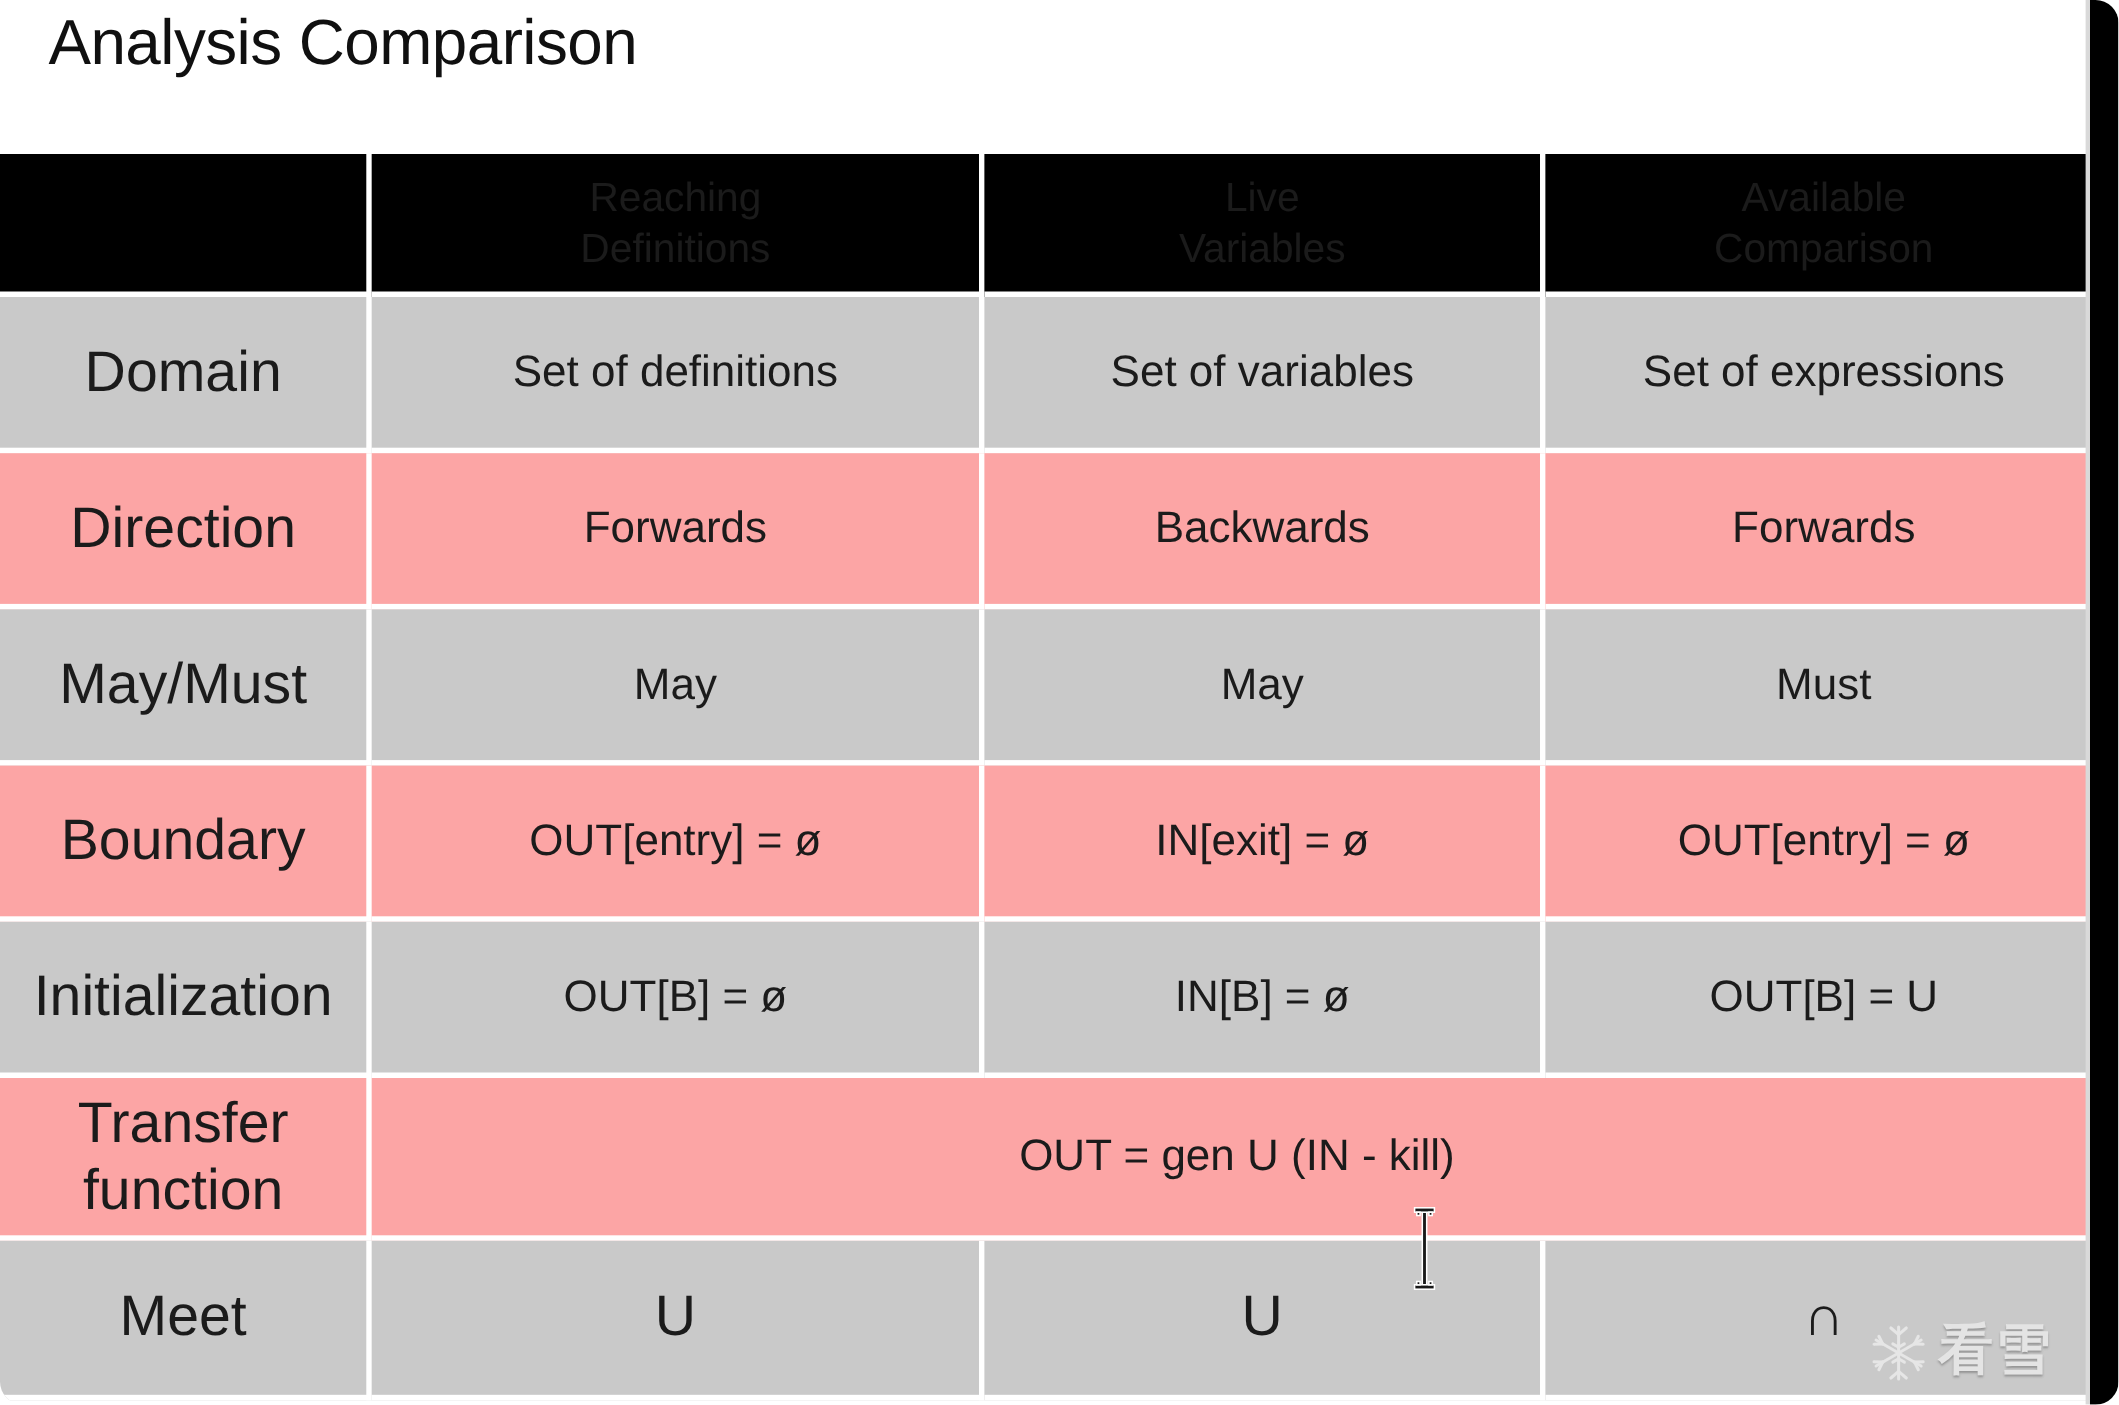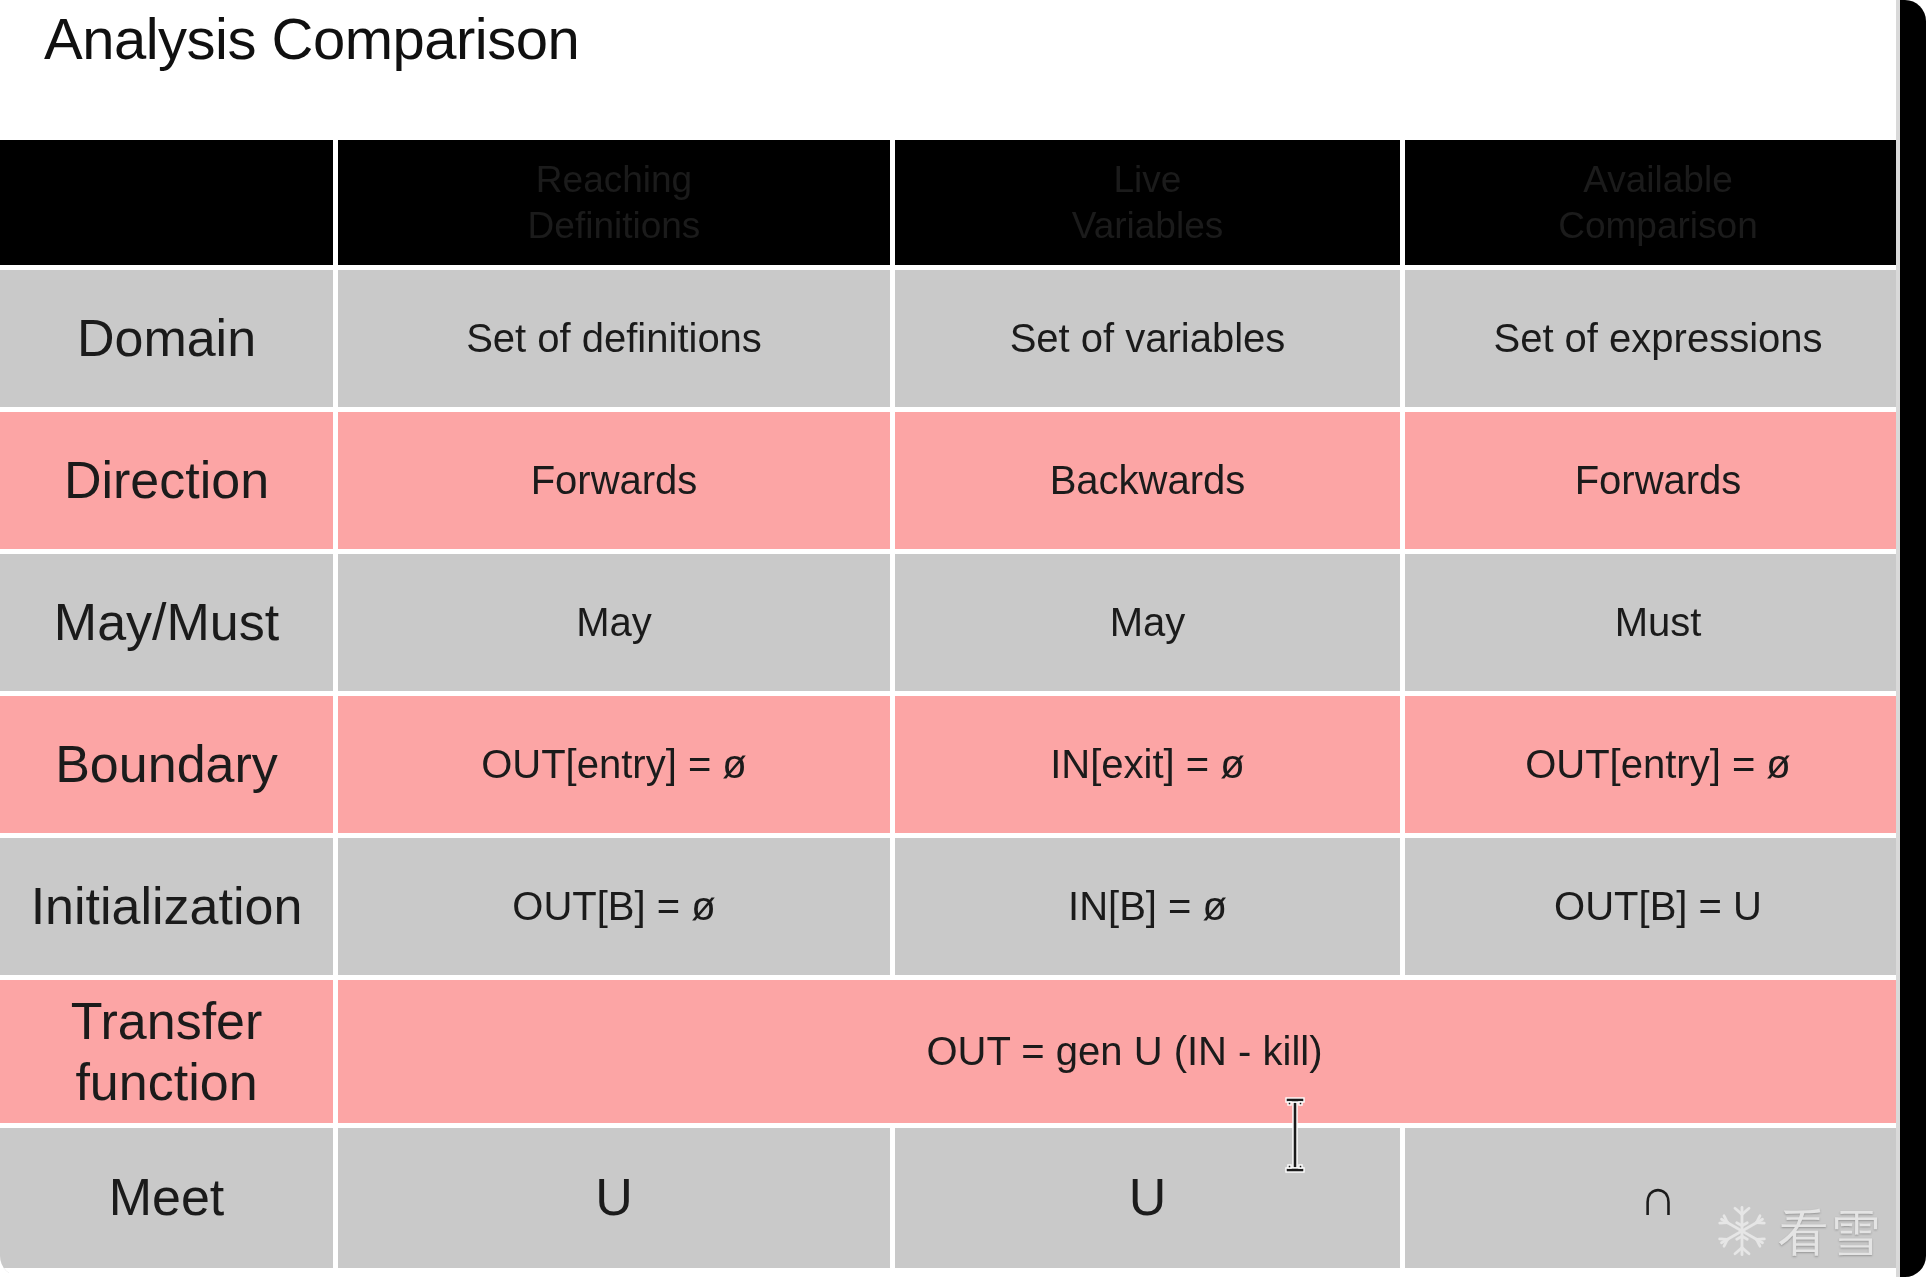--- a/index.html
+++ b/index.html
@@ -119,27 +119,27 @@
     left: 1282px;
     top: 1096px;
     width: 26px;
     height: 78px;
     pointer-events: none;
   }
 
   
   #watermark {
     position: absolute;
-    right: 44px;
+    right: 60px;
     bottom: 14px;
     display: flex;
-    align-items: center;
     gap: 8px;
     opacity: 0.85;
     pointer-events: none;
+    font-weight: bold;
   }
   #watermark .wm-text {
     font-size: 50px;
     color: #e9e9e9;
     font-family: "DejaVu Sans", sans-serif;
     text-shadow: 0 1px 2px rgba(90,90,90,0.55);
     letter-spacing: 2px;
     line-height: 1;
   }
 </style>

